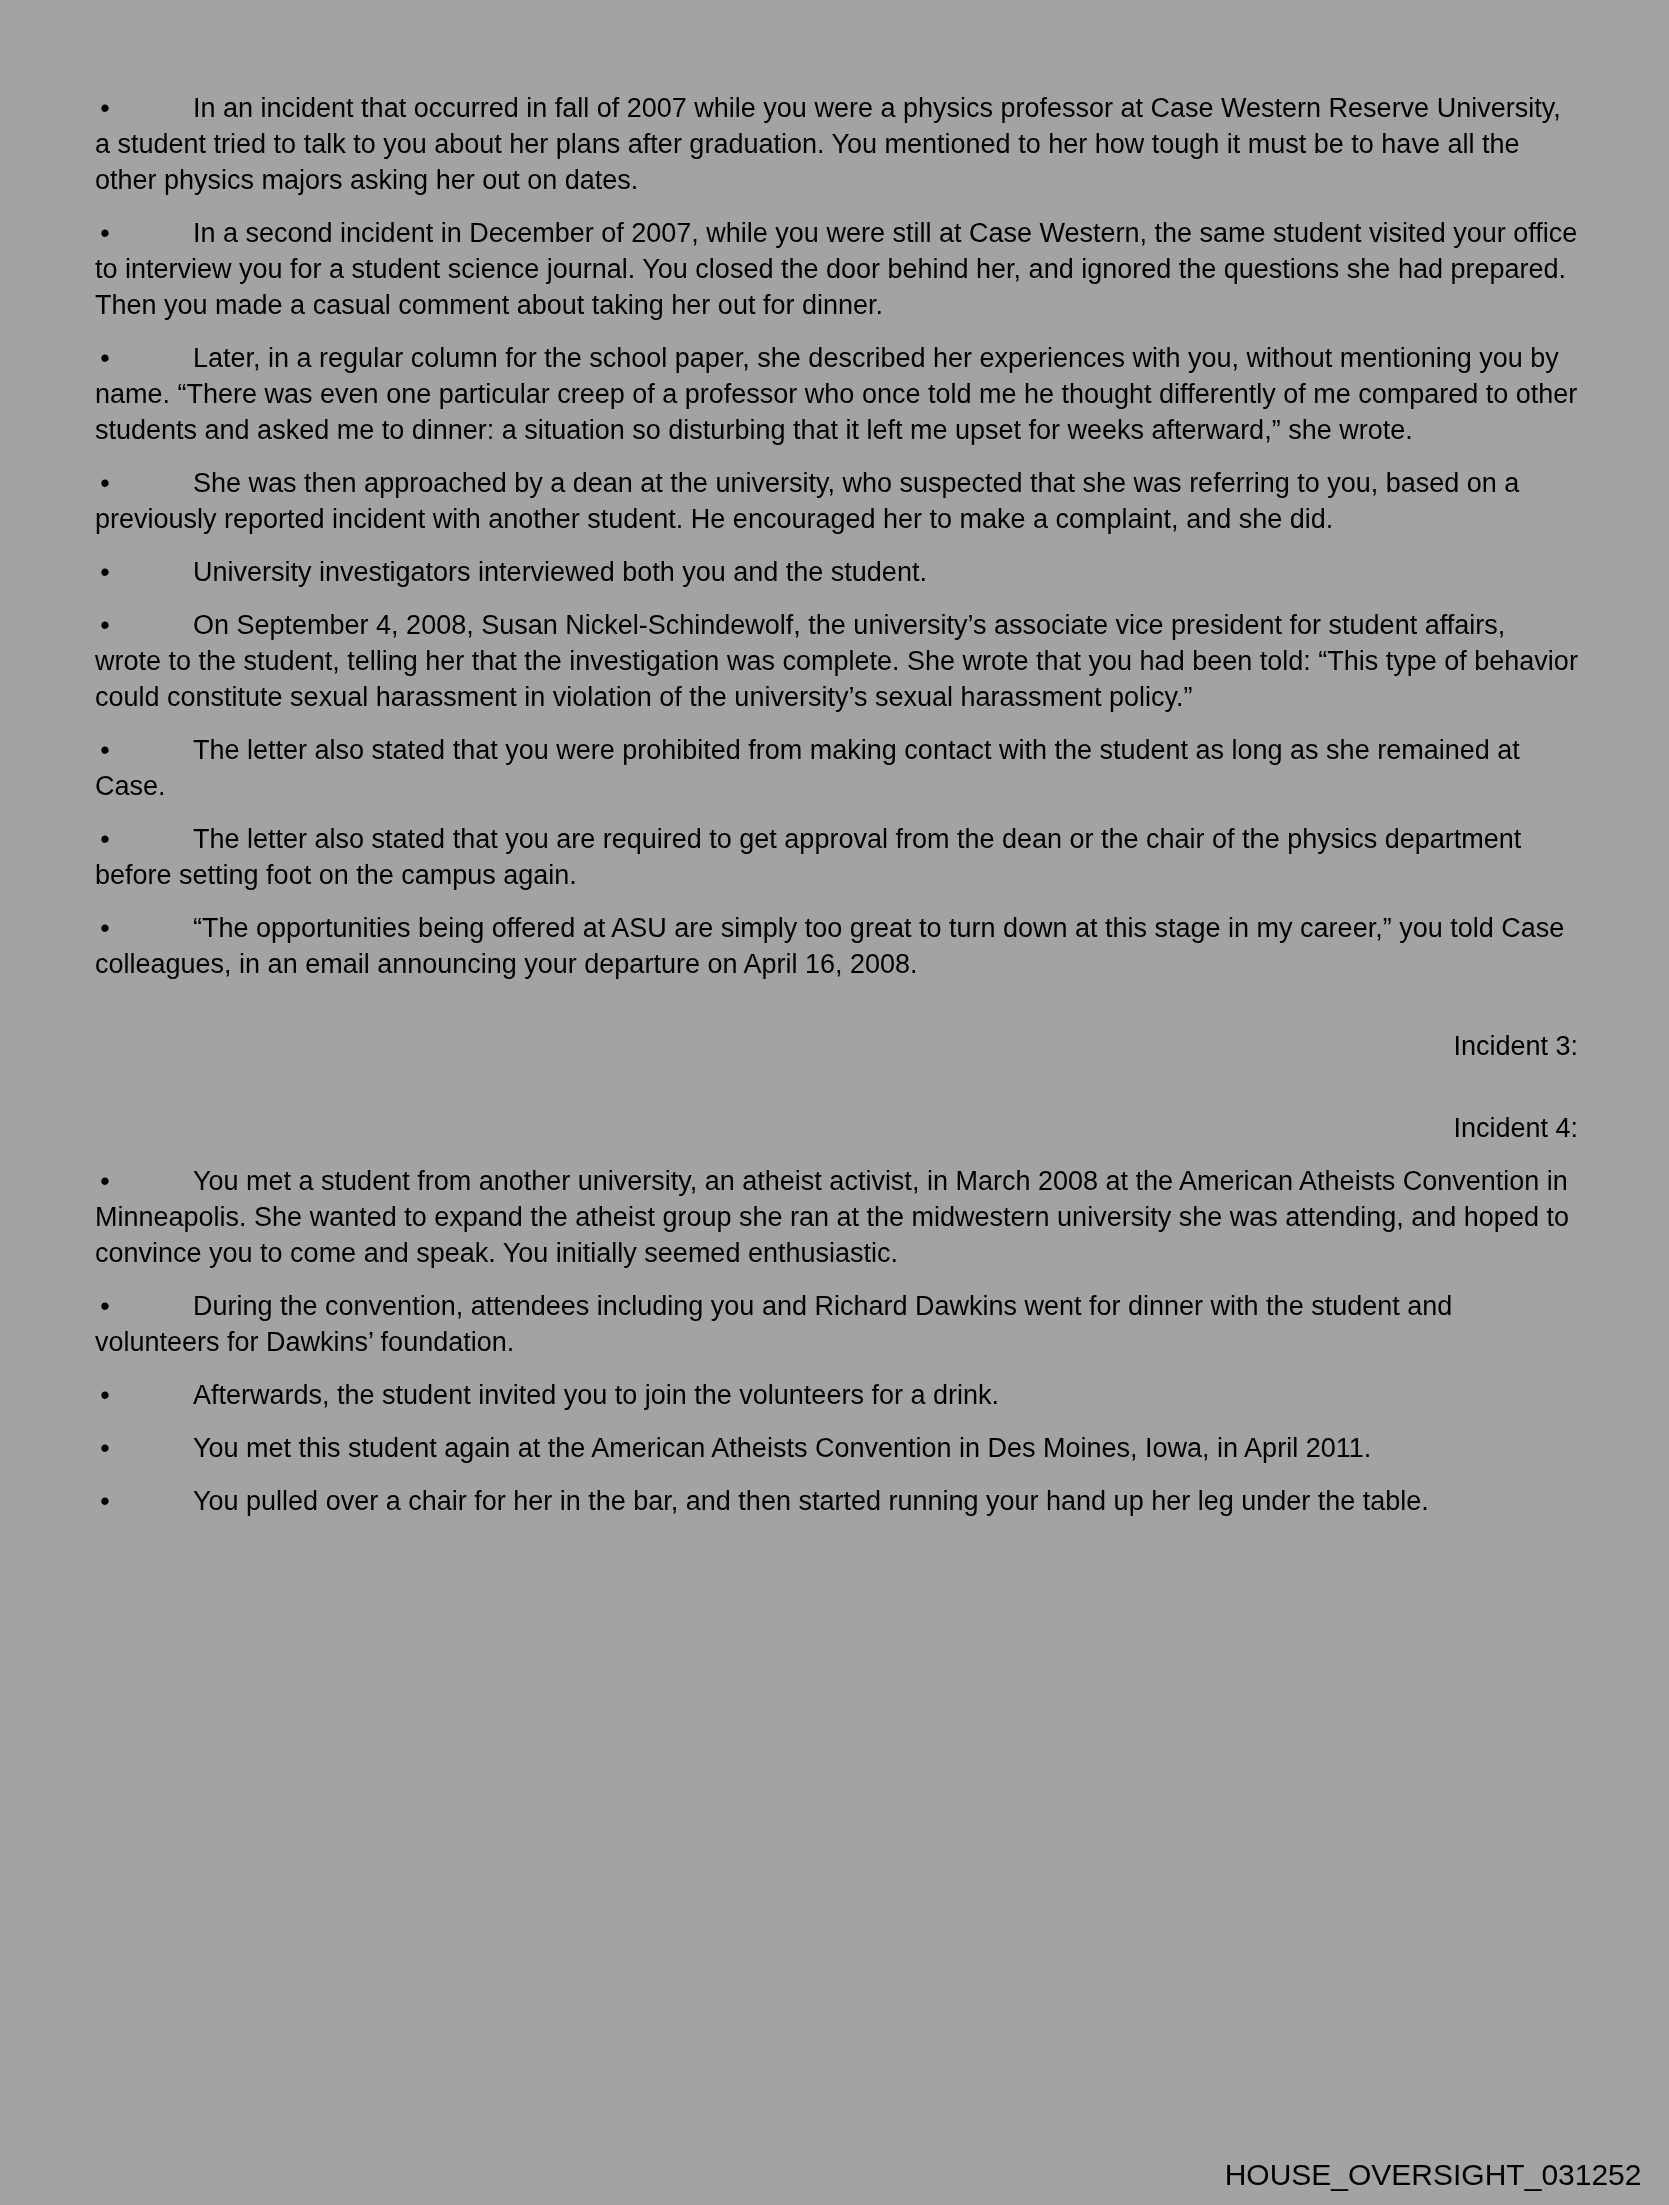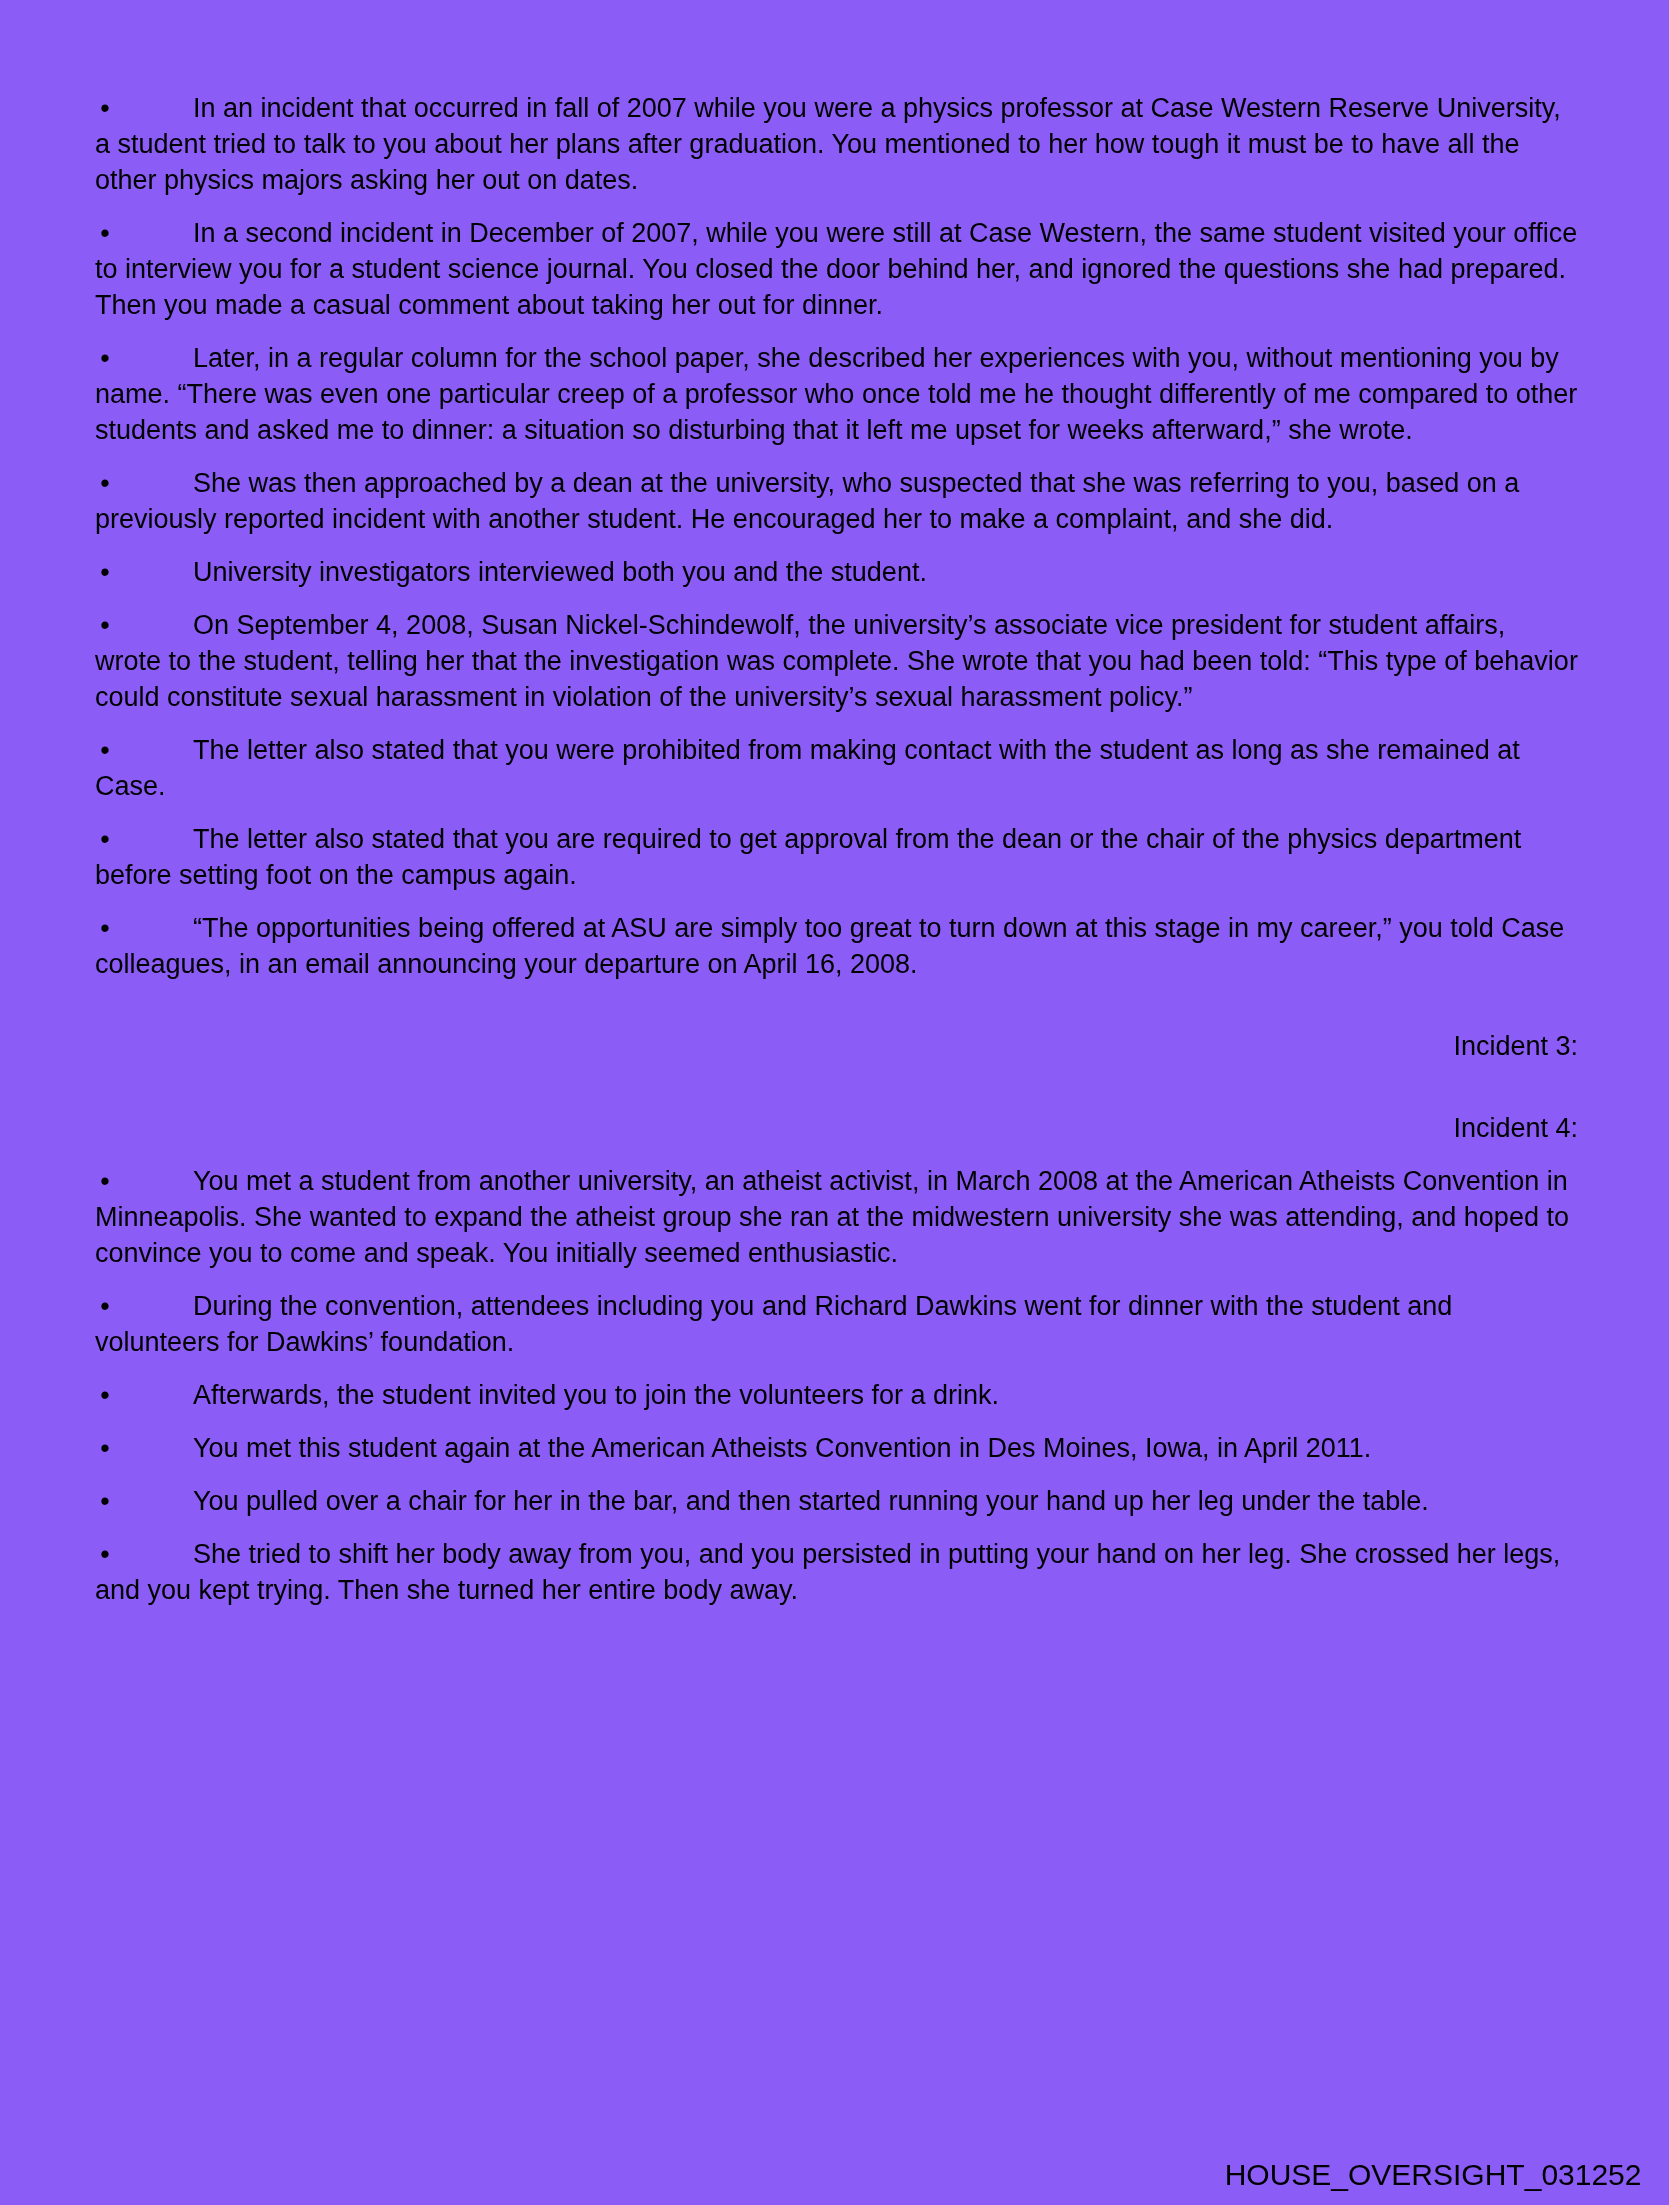--- a/index.html
+++ b/index.html
@@ -4,21 +4,21 @@
 <style>
   html, body {
     margin: 0;
     padding: 0;
     background: #ffffff;
   }
   .page {
     position: relative;
     width: 1669px;
     height: 2205px;
-    background: #8b5cf6;
+    background: #a3a3a3;
     color: #000000;
     font-family: "Liberation Sans", sans-serif;
     overflow: hidden;
   }
   .content {
     position: absolute;
     left: 95px;
     top: 90px;
     width: 1483px;
     font-size: 27px;
@@ -65,17 +65,16 @@
       <p class="para"><span class="dot">•</span><span>The letter also stated that you were prohibited from making contact with the student as long as she remained at Case.</span></p>
       <p class="para"><span class="dot">•</span><span>The letter also stated that you are required to get approval from the dean or the chair of the physics department before setting foot on the campus again.</span></p>
       <p class="para"><span class="dot">•</span><span>“The opportunities being offered at ASU are simply too great to turn down at this stage in my career,” you told Case colleagues, in an email announcing your departure on April 16, 2008.</span></p>
       <p class="heading">Incident 3:</p>
       <p class="heading">Incident 4:</p>
       <p class="para"><span class="dot">•</span><span>You met a student from another university, an atheist activist, in March 2008 at the American Atheists Convention in Minneapolis. She wanted to expand the atheist group she ran at the midwestern university she was attending, and hoped to convince you to come and speak. You initially seemed enthusiastic.</span></p>
       <p class="para"><span class="dot">•</span><span>During the convention, attendees including you and Richard Dawkins went for dinner with the student and volunteers for Dawkins’ foundation.</span></p>
       <p class="para"><span class="dot">•</span><span>Afterwards, the student invited you to join the volunteers for a drink.</span></p>
       <p class="para"><span class="dot">•</span><span>You met this student again at the American Atheists Convention in Des Moines, Iowa, in April 2011.</span></p>
       <p class="para"><span class="dot">•</span><span>You pulled over a chair for her in the bar, and then started running your hand up her leg under the table.</span></p>
-      <p class="para"><span class="dot">•</span><span>She tried to shift her body away from you, and you persisted in putting your hand on her leg. She crossed her legs, and you kept trying. Then she turned her entire body away.</span></p>
     </div>
   <div class="bates">HOUSE_OVERSIGHT_031252</div>
 </div>
 
 
 </body></html>

